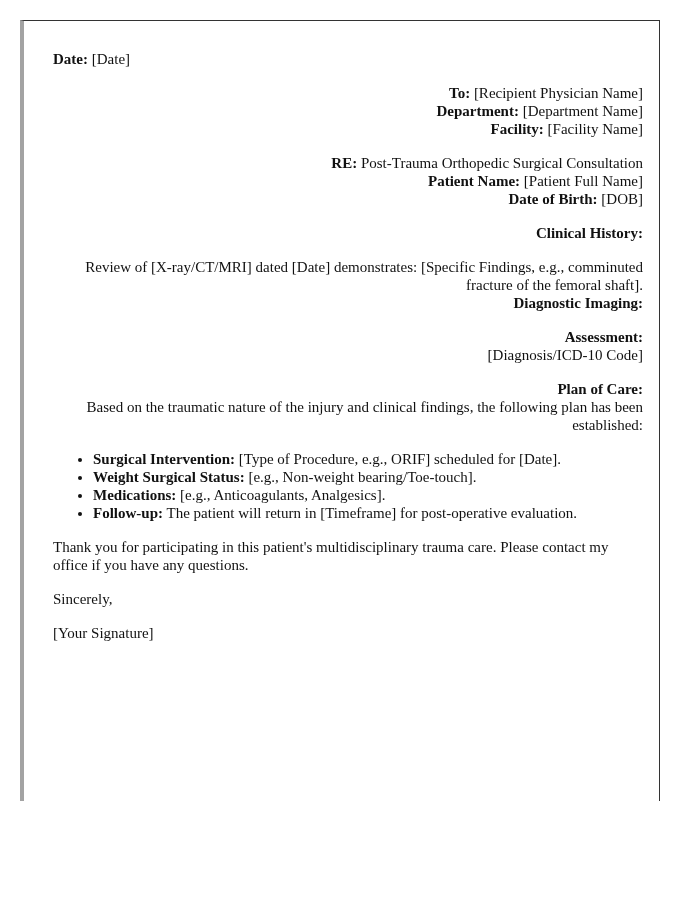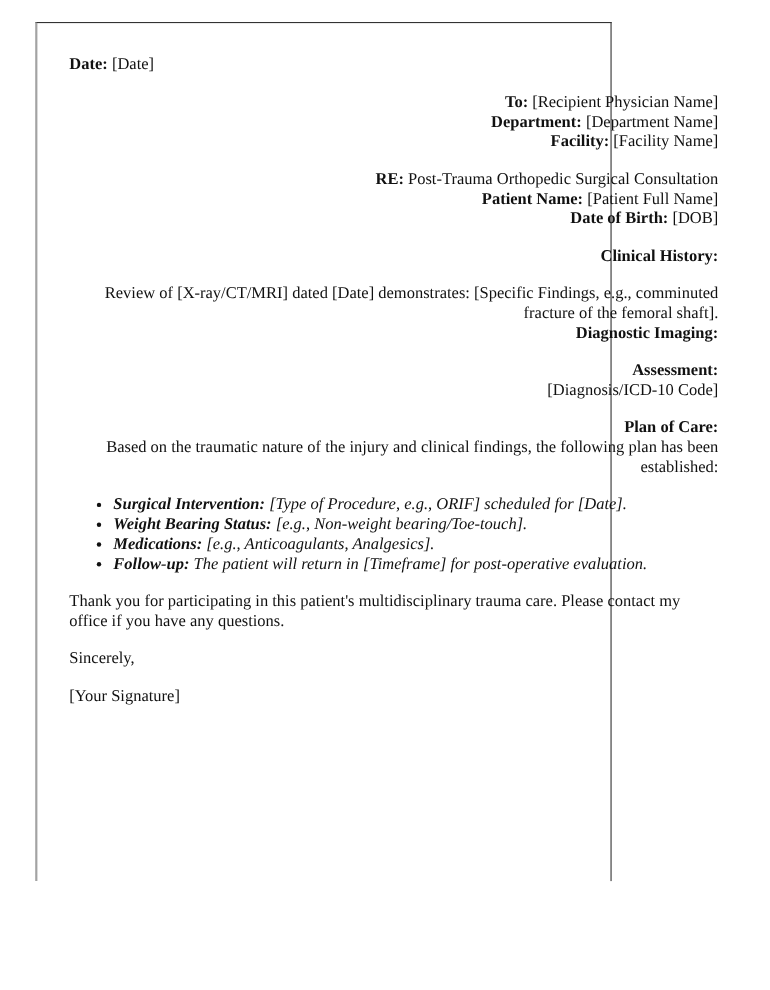--- a/index.html
+++ b/index.html
@@ -1,29 +1,28 @@
 <!DOCTYPE html>
 <html><head>
 <meta charset="utf-8">
 <style>
   html, body { margin: 0; padding: 0; background: #ffffff; }
   body { width: 700px; height: 900px; position: relative; overflow: hidden;
          font-family: "Liberation Serif", "DejaVu Serif", serif; color: #111; }
   .page {
-    position: absolute; left: 20px; top: 20px; width: 524px; height: 781px;
-    border-left: 2px solid #a3a3a3; border-top: 1px solid #333; border-right: 1px solid #333;
+    position: absolute; left: 20px; top: 20px; width: 640px; height: 781px;
+    border-left: 4px solid #a3a3a3; border-top: 1px solid #333; border-right: 1px solid #333;
     box-sizing: border-box;
-    margin-left: 12px;
   }
   .content { position: absolute; left: 29px; top: 29px; width: 590px;
              font-size: 15px; line-height: 18px; }
   p { margin: 0 0 16px 0; }
   b { font-weight: bold; }
   ul { margin: 0 0 16px 0; padding-left: 40px; }
-  li { margin: 0; font-style: italic; }
+  li { margin: 0; }
   .block { margin-bottom: 16px; text-align: right; }
 </style>
 </head>
 <body>
 
 <div class="page">
   <div class="content">
 
     <p><b>Date:</b> <span>[Date]</span></p>
 
@@ -55,21 +54,21 @@
       <div>[Diagnosis/ICD-10 Code]</div>
     </div>
 
     <div class="block">
       <div><b>Plan of Care:</b></div>
       <div>Based on the traumatic nature of the injury and clinical findings, the following plan has been established:</div>
     </div>
 
     <ul>
       <li><b>Surgical Intervention:</b><span> [Type of Procedure, e.g., ORIF] scheduled for [Date].</span></li>
-      <li><b>Weight Bearing Status:</b><span> [e.g., Non-weight bearing/Toe-touch].</span></li>
+      <li><b>Weight Surgical Status:</b><span> [e.g., Non-weight bearing/Toe-touch].</span></li>
       <li><b>Medications:</b><span> [e.g., Anticoagulants, Analgesics].</span></li>
       <li><b>Follow-up:</b><span> The patient will return in [Timeframe] for post-operative evaluation.</span></li>
     </ul>
 
     <p>Thank you for participating in this patient's multidisciplinary trauma care. Please contact my office if you have any questions.</p>
 
     <p>Sincerely,</p>
 
     <p>[Your Signature]</p>
 

